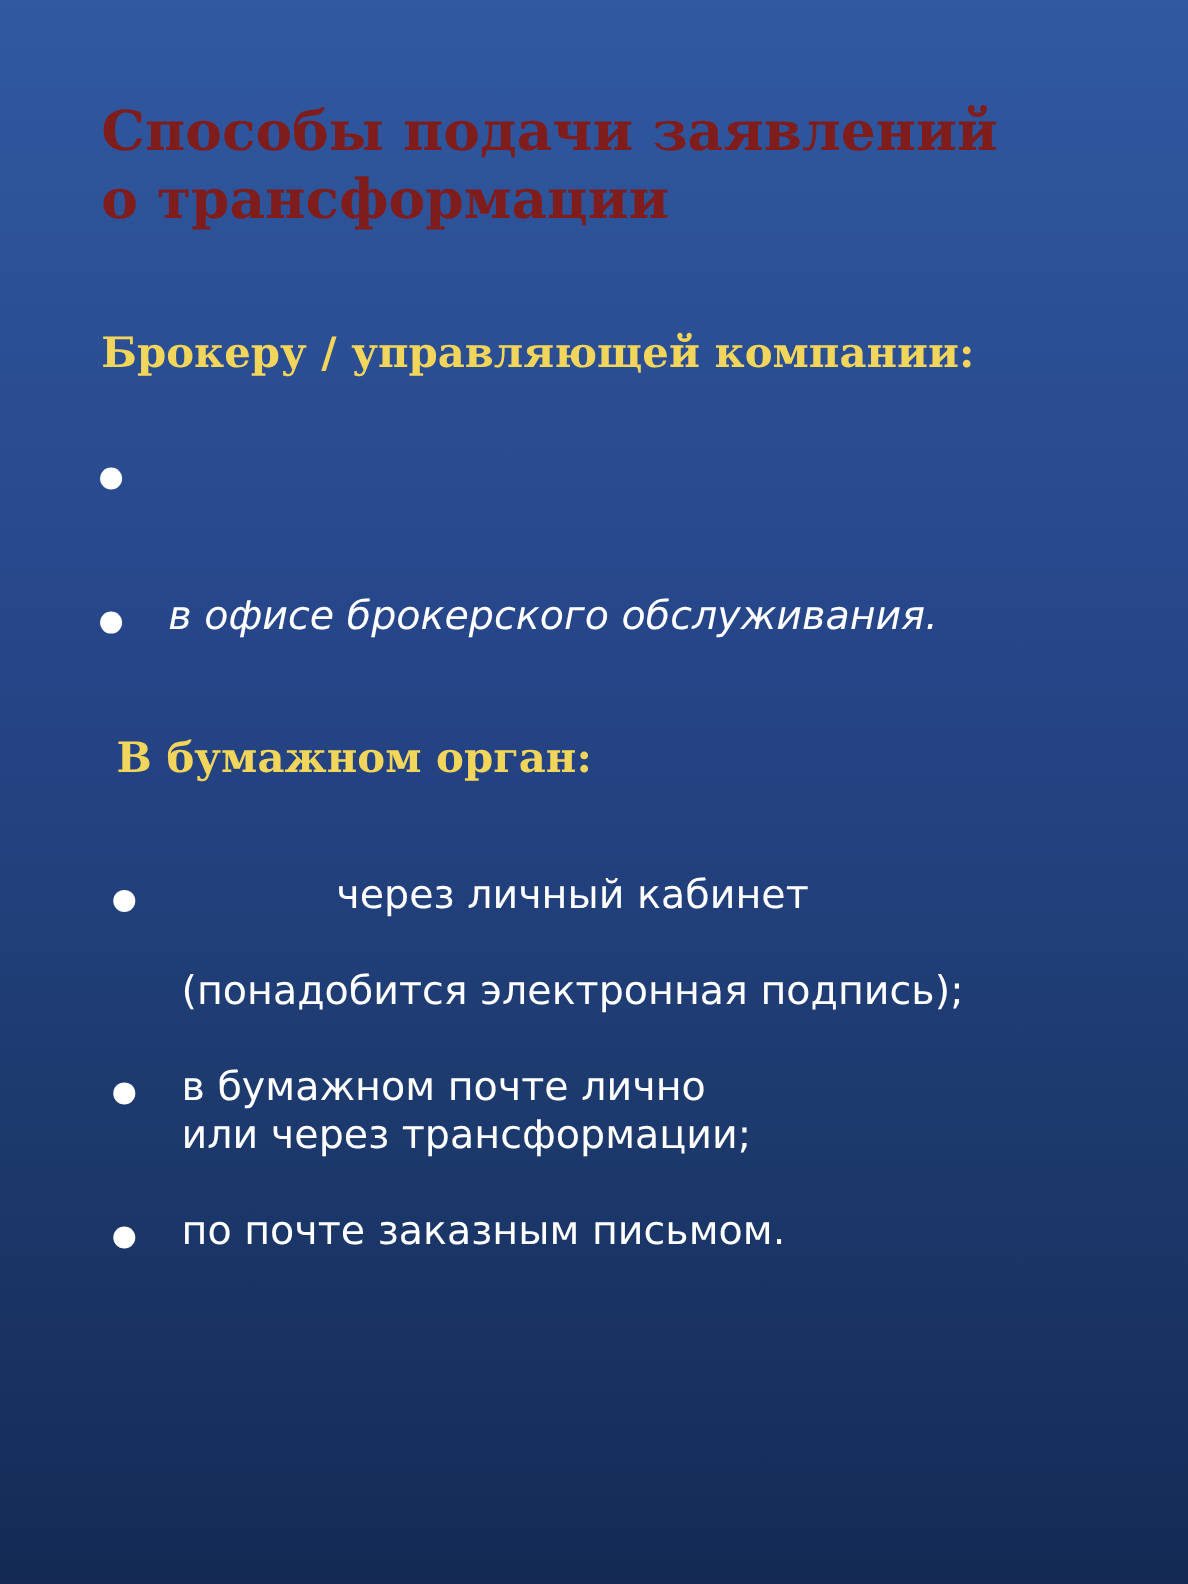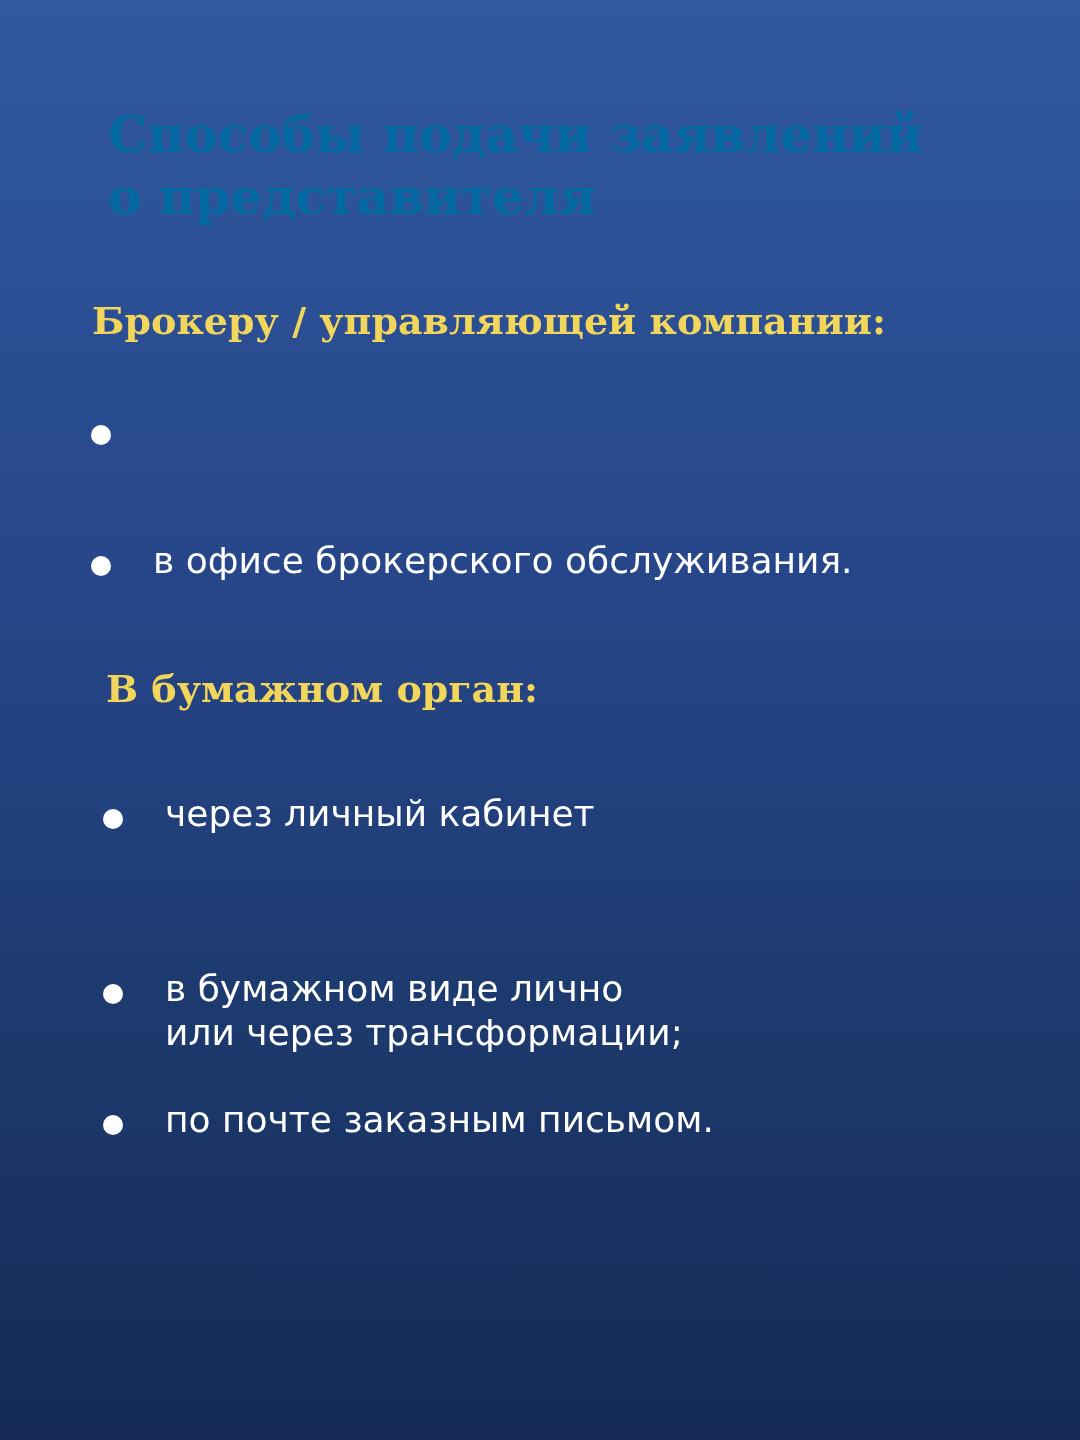--- a/index.html
+++ b/index.html
@@ -4,23 +4,23 @@
   <style>
     html, body { margin: 0; padding: 0; }
     body {
       width: 1080px; height: 1440px; overflow: hidden;
       background: linear-gradient(180deg, #3059a0 0%, #27468a 40%, #1d3a6e 70%, #142a55 100%);
       position: relative;
     }
     .title {
       position: absolute; left: 92px; top: 88px;
       font-family: "DejaVu Serif", "Liberation Serif", serif;
-      font-weight: bold; color: #0369a1;
+      font-weight: bold; color: #7f1d1d;
       font-size: 50px; line-height: 62px; letter-spacing: 0px;
-      margin: 16px;
+      margin: 0;
     }
     .section-heading {
       position: absolute;
       font-family: "DejaVu Serif", "Liberation Serif", serif;
       font-weight: bold; color: #f2d55b;
       font-size: 38px; line-height: 46px; margin: 0;
     }
     .h1 { left: 92px; top: 298px; }
     .h2 { left: 106px; top: 666px; }
     .item {
@@ -32,45 +32,46 @@
     .bullet {
       position: absolute; width: 20px; height: 20px; border-radius: 50%;
       background: #ffffff;
     }
   </style>
 </head>
 <body>
 
 <h1 class="title">
   <span>Способы подачи заявлений</span><br>
-  <span>о представителя</span>
+  <span>о трансформации</span>
 </h1>
 
 <h2 class="section-heading h1">Брокеру / управляющей компании:</h2>
 
 <span class="bullet" style="left:91px; top:425px;"></span>
 <p class="item" style="left:153px; top:408px;">
   <br>
 </p>
 
 <span class="bullet" style="left:91px; top:556px;"></span>
-<p class="item" style="left:153px; top:539px;">
+<p class="item" style="left:153px; top:539px;font-style:italic;">
   <span>в офисе брокерского обслуживания.</span>
 </p>
 
 <h2 class="section-heading h2">В бумажном орган:</h2>
 
 <span class="bullet" style="left:103px; top:809px;"></span>
 <p class="item" style="left:165px; top:792px;text-align:center;">
   <span>через личный кабинет</span><br>
   <br>
+  <span>(понадобится электронная подпись);</span>
 </p>
 
 <span class="bullet" style="left:103px; top:984px;"></span>
 <p class="item" style="left:165px; top:967px;">
-  <span>в бумажном виде лично</span><br>
+  <span>в бумажном почте лично</span><br>
   <span>или через трансформации;</span>
 </p>
 
 <span class="bullet" style="left:103px; top:1115px;"></span>
 <p class="item" style="left:165px; top:1098px;">
   <span>по почте заказным письмом.</span>
 </p>
 
 </body></html>

